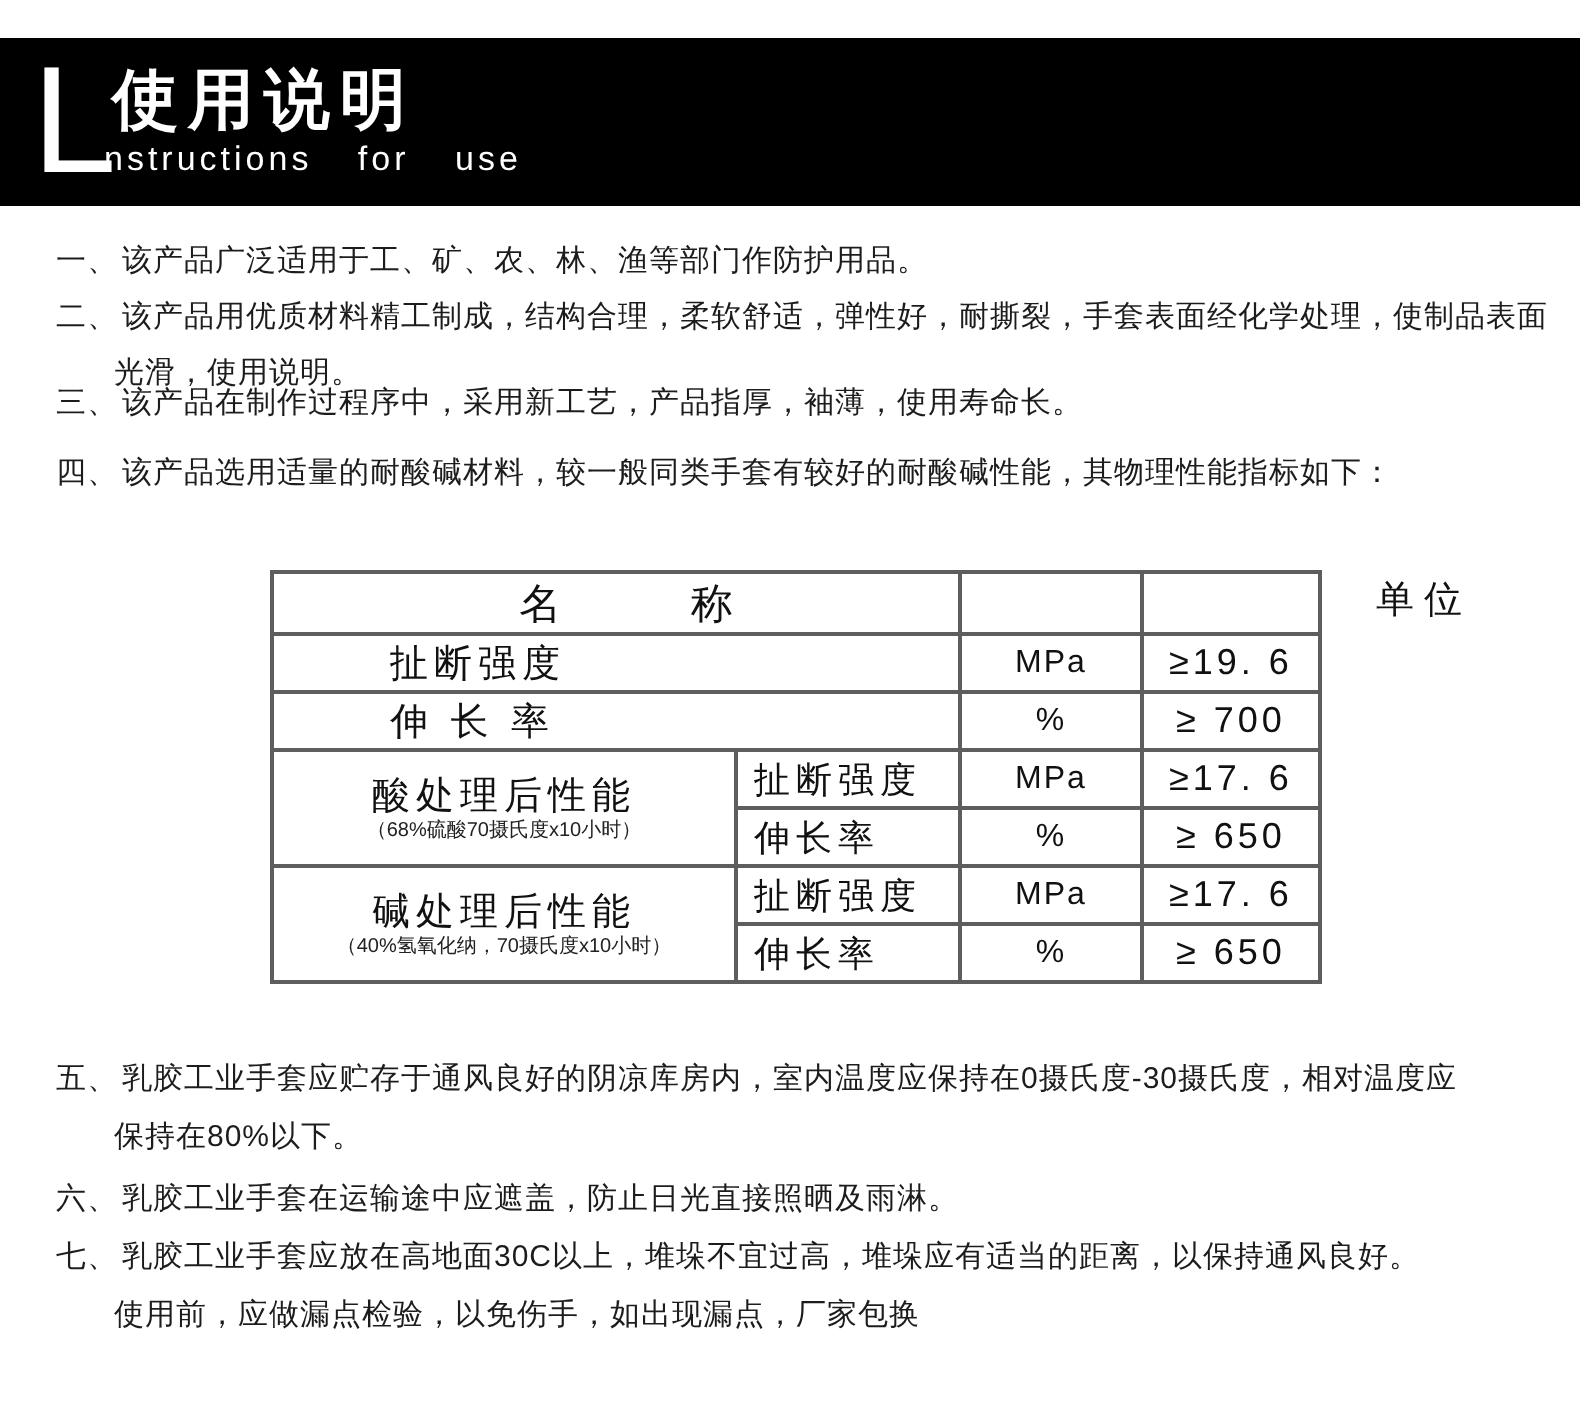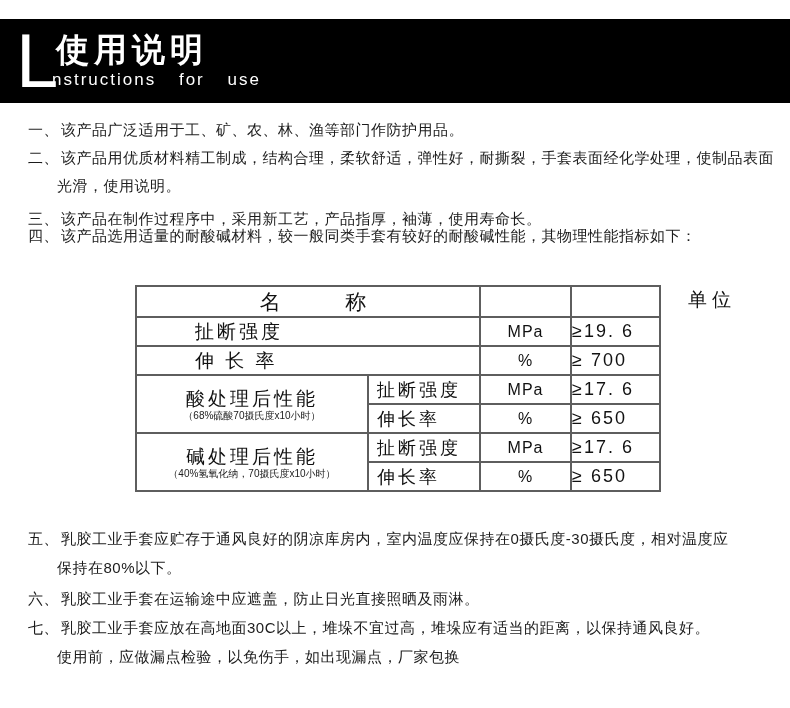--- a/index.html
+++ b/index.html
@@ -56,21 +56,21 @@
   .c-label{
     font-size:19px;padding-left:58px !important;letter-spacing:3px;white-space:pre;
   }
   .c-group{text-align:center;border-radius:20px;}
   .g-title{font-size:19px;letter-spacing:3px;line-height:22px;margin-top:2px;}
   .g-sub{font-size:10px;letter-spacing:0px;color:#222;line-height:12px;}
   .c-sublabel{
     font-size:18px;padding-left:8px !important;letter-spacing:3px;
   }
   .c-unit{text-align:center;font-size:16px;letter-spacing:1px;}
-  .c-val{text-align:left;font-size:18px;letter-spacing:2px;white-space:pre;}
+  .c-val{text-align:center;font-size:18px;letter-spacing:2px;white-space:pre;}
   .unit-heading{
     position:absolute;left:688px;top:287px;
     font-size:19px;letter-spacing:5px;color:#111;white-space:nowrap;
   }
 </style>
 </head>
 <body>
 
 <div class="banner">
   <span class="big-letter">L</span>
@@ -80,21 +80,21 @@
 
 <div class="line" style="top:121px">
   <span class="num">一、</span><span>该产品广泛适用于工、矿、农、林、渔等部门作防护用品。</span>
 </div>
 <div class="line" style="top:149px">
   <span class="num">二、</span><span>该产品用优质材料精工制成，结构合理，柔软舒适，弹性好，耐撕裂，手套表面经化学处理，使制品表面</span>
 </div>
 <div class="line cont" style="top:177px">
   <span>光滑，使用说明。</span>
 </div>
-<div class="line" style="top:210px">
+<div class="line" style="top:192px">
   <span class="num">三、</span><span>该产品在制作过程序中，采用新工艺，产品指厚，袖薄，使用寿命长。</span>
 </div>
 <div class="line" style="top:227px">
   <span class="num">四、</span><span>该产品选用适量的耐酸碱材料，较一般同类手套有较好的耐酸碱性能，其物理性能指标如下：</span>
 </div>
 
 <table class="spec">
   <colgroup>
     <col style="width:232px">
       <col style="width:112px">

